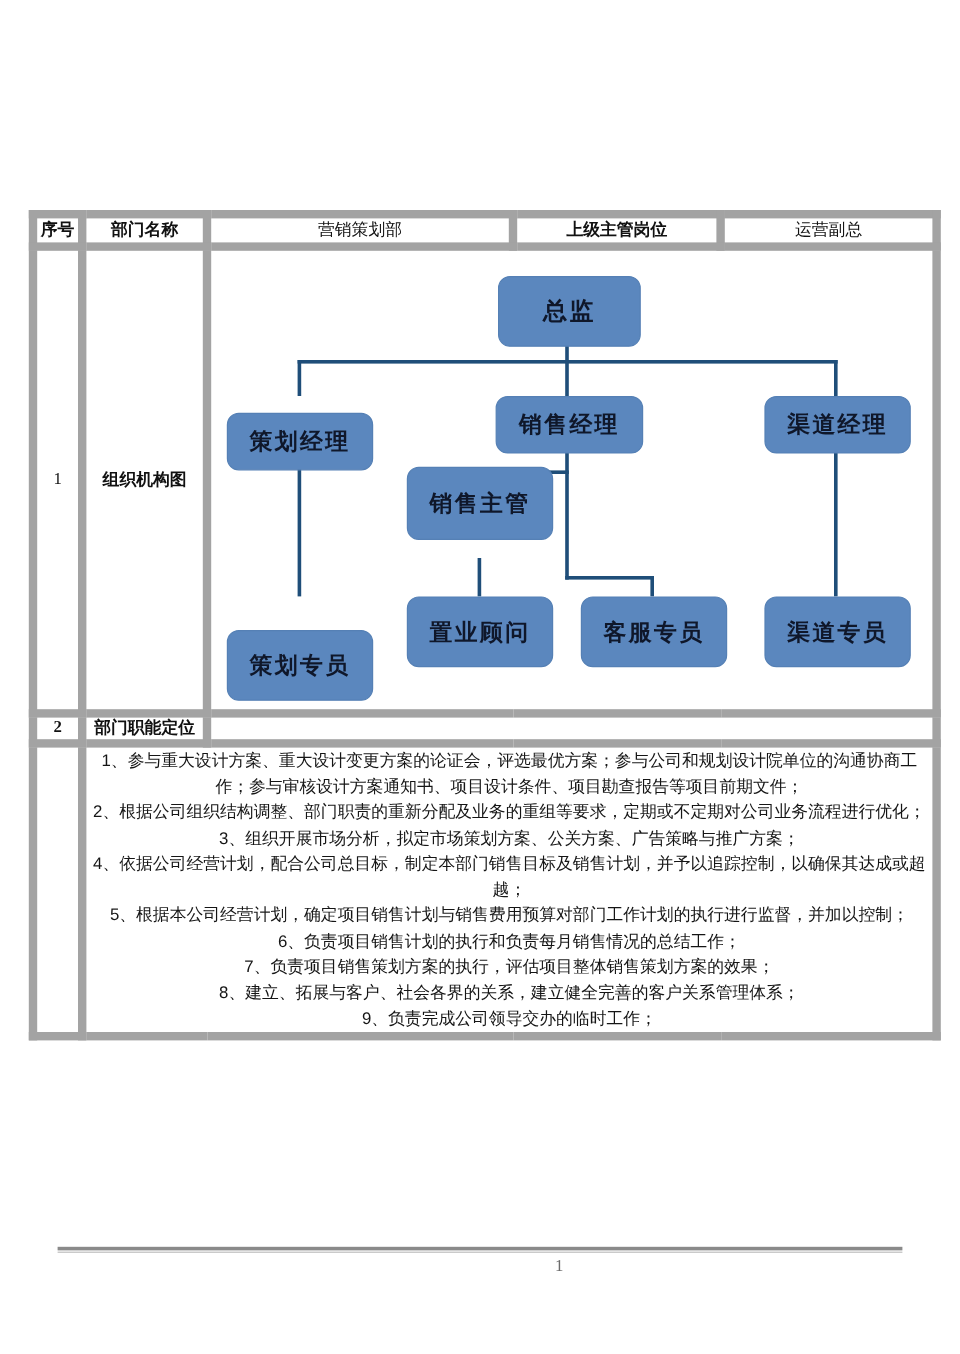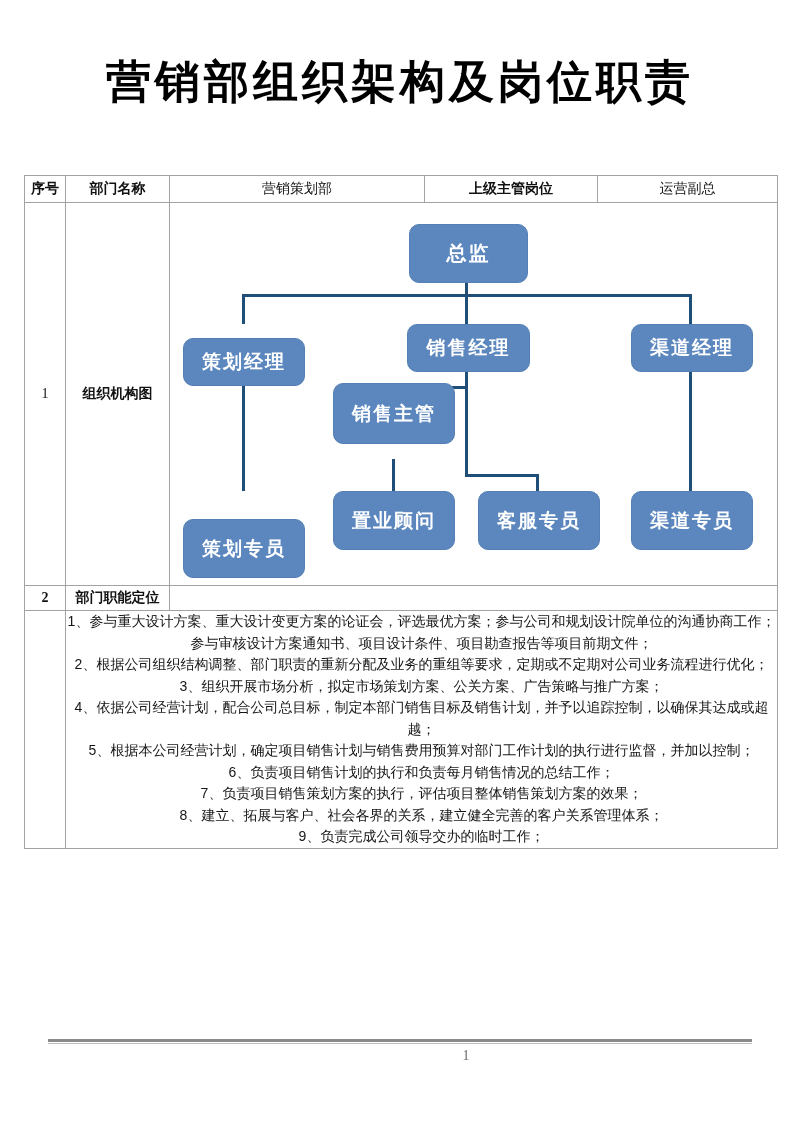--- a/index.html
+++ b/index.html
@@ -3,47 +3,46 @@
 <meta charset="utf-8">
 <style>
   html,body{margin:0;padding:0;background:#ffffff;}
   .page{position:relative;width:800px;height:1128px;background:#ffffff;overflow:hidden;
         font-family:"Liberation Sans",sans-serif;color:#111;}
   .doc-title{position:absolute;top:52px;left:0;right:0;text-align:center;
              font-size:45px;font-weight:900;letter-spacing:4px;color:#000;margin:0;}
   .section-heading{position:absolute;top:129px;left:45px;margin:0;
                    font-size:19px;font-weight:bold;color:#0000c4;letter-spacing:1px;}
   table.main{position:absolute;top:175px;left:24px;border-collapse:collapse;table-layout:fixed;}
-  table.main td{border:1px solid #a3a3a3;font-size:14px;text-align:center;
+  table.main td{border:7px solid #a3a3a3;font-size:14px;text-align:center;
                 vertical-align:middle;padding:0;color:#111;}
   td.bold{font-weight:bold;}
   td.index-cell{font-family:"Liberation Serif",serif;font-size:15px;}
   tr.row-1 td.index-cell{font-weight:400;}
   tr.row-2 td.index-cell{font-weight:700;}
   td.chart-cell{padding:0;}
   .chart-wrap{position:relative;width:100%;height:382px;}
   .org-node{position:absolute;background:#5b87be;border:1px solid #5580b5;border-radius:10px;
-            color:#ffffff;font-weight:bold;display:flex;align-items:center;justify-content:center;
+            color:#0f172a;font-weight:bold;display:flex;align-items:center;justify-content:center;
             font-size:19px;letter-spacing:2px;}
   .org-node.root{font-size:20px;}
   .connector{position:absolute;background:#1f4e79;}
   td.resp-cell{text-align:left;vertical-align:top;padding:6px 26px 4px 12px;line-height:21.5px;}
   .resp-item{font-size:14px;color:#151515;}
   .footer-rule{position:absolute;top:1039px;left:48px;width:704px;height:5px;}
   .footer-rule .bar-thick{height:3px;background:#8a8a8a;}
   .footer-rule .bar-thin{height:1px;background:#bdbdbd;margin-top:1px;}
   .page-number{position:absolute;top:1048px;left:432px;width:68px;text-align:center;
                font-family:"Liberation Serif",serif;font-size:14px;color:#6b6b6b;}
 </style>
 </head>
 <body>
 
 <div class="page">
 
-  <h1 class="doc-title">营销部组织架构及岗位职责</h1>
 
 
   <table class="main">
     <colgroup>
       <col style="width:41px">
         <col style="width:104px">
         <col style="width:255px">
       <col style="width:173px">
         <col style="width:180px">
     </colgroup>

